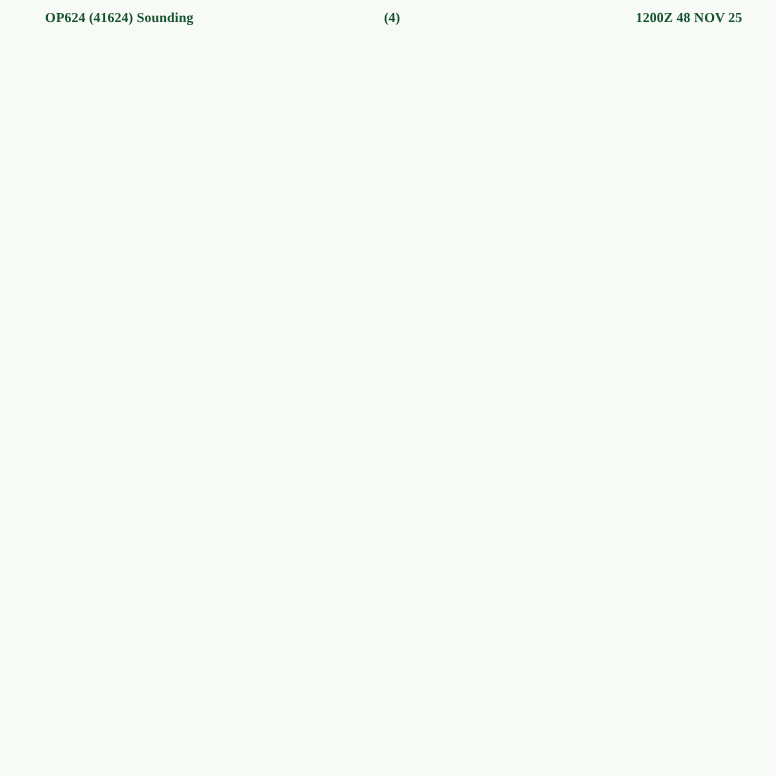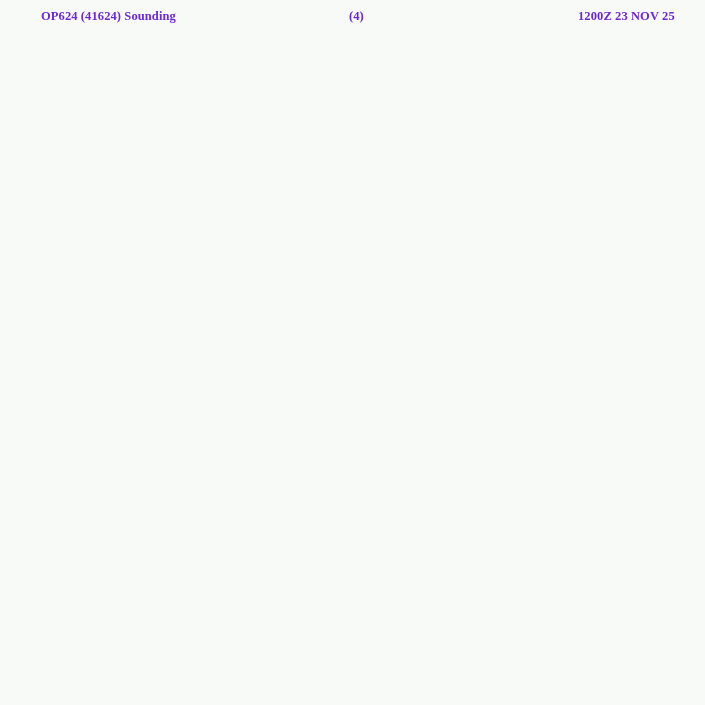--- a/index.html
+++ b/index.html
@@ -25,21 +25,21 @@
   }
   .header-row {
     position: absolute;
     left: 0;
     top: 0;
     width: 705px;
     height: 30px;
   }
   .header-text {
     position: absolute;
-    color: #6d28d9;
+    color: #14532d;
     font-family: "Liberation Serif", serif;
     font-weight: bold;
     font-size: 12.5px;
     letter-spacing: 0.1px;
     white-space: nowrap;
     line-height: 14px;
   }
   #header-station {
     left: 41px;
     top: 9px;
@@ -62,18 +62,18 @@
   }
 </style>
 </head>
 <body>
 
 <div id="sounding-page">
 
   <div class="header-row">
     <div class="header-text" id="header-station">OP624 (41624) Sounding</div>
     <div class="header-text" id="header-count">(4)</div>
-    <div class="header-text" id="header-time">1200Z 23 NOV 25</div>
+    <div class="header-text" id="header-time">1200Z 48 NOV 25</div>
   </div>
 
   <div id="plot-area"></div>
 
 </div>
 
 </body></html>

